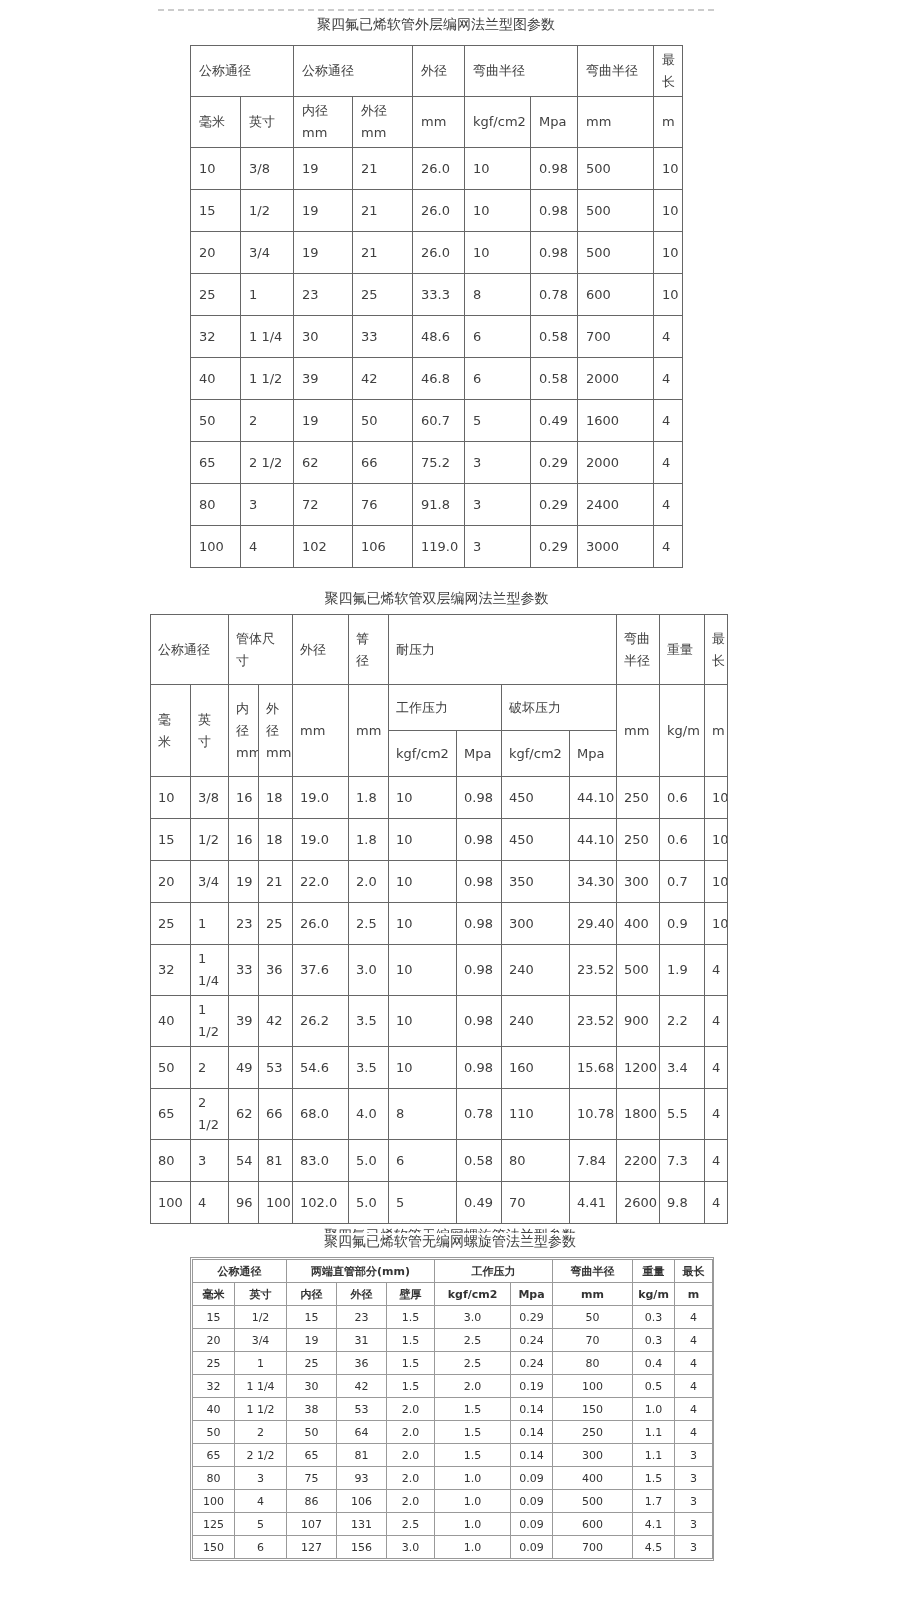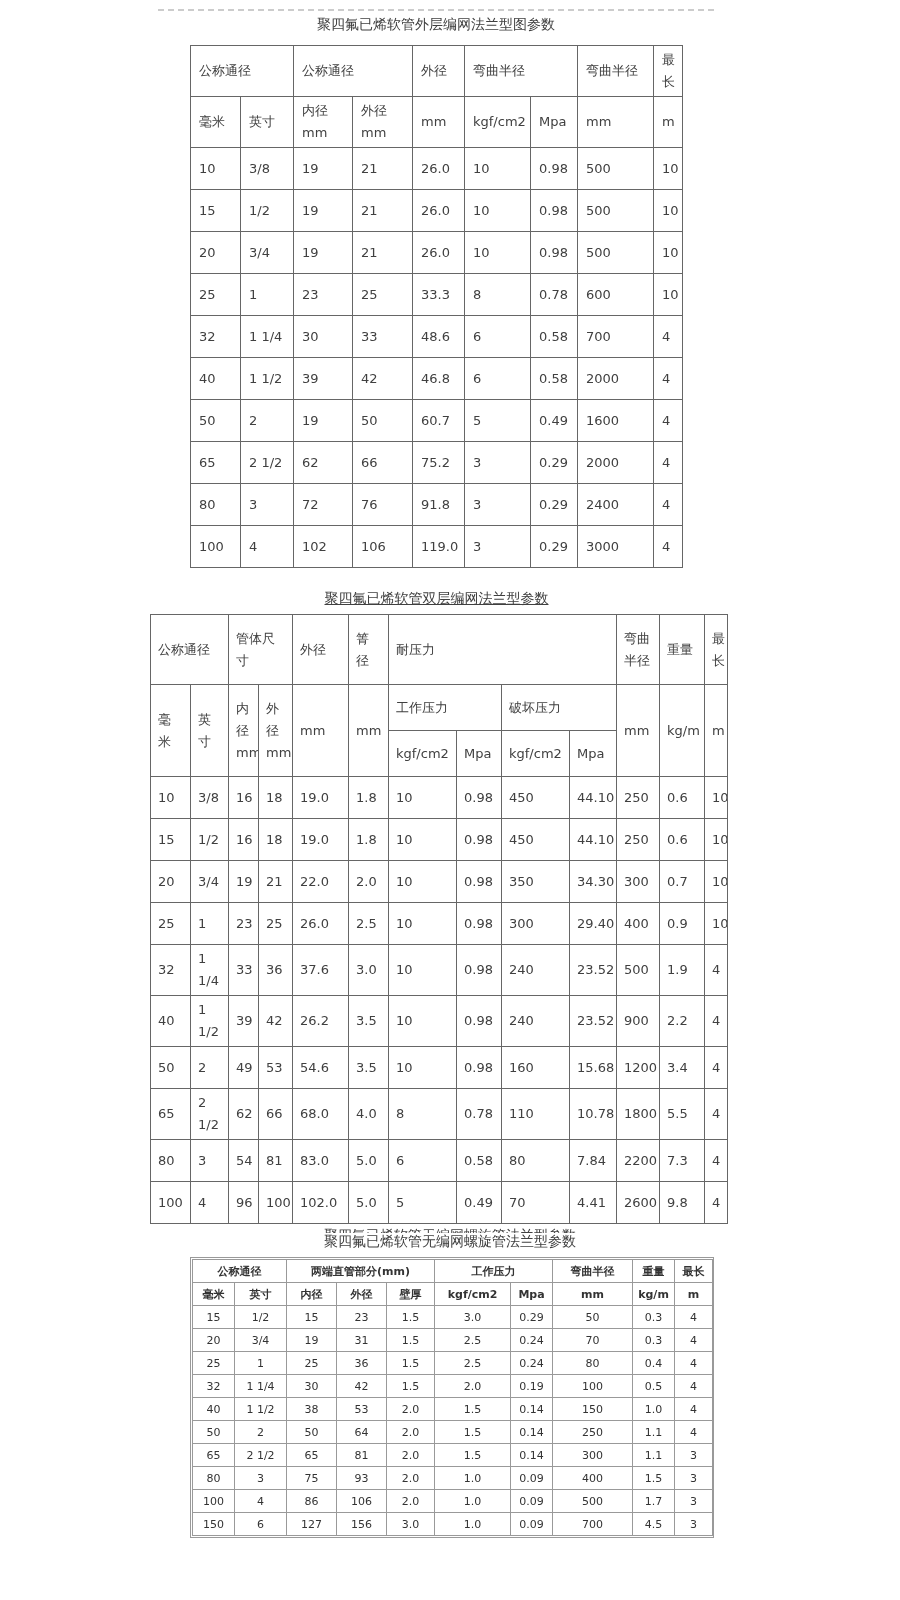--- a/index.html
+++ b/index.html
@@ -13,21 +13,21 @@
     margin: 9px 0 0 158px;
     width: 556px; height: 0;
     border-top: 2px dashed #cccccc;
   }
   .tbl-title {
     font-size: 14px;
     text-align: center;
     line-height: 17px;
   }
   .title-1 { margin: 5px 0 12px 190px; width: 492px; }
-  .title-2 { margin: 22px 0 0 150px; width: 573px; text-decoration: underline; }
+  .title-2 { margin: 22px 0 0 150px; width: 573px; }
   .title-frag {
     margin: 3px 0 0 190px; width: 520px;
     height: 6px; overflow: hidden;
   }
   .title-3 { margin: 0 0 0 190px; width: 520px; }
 
   table { border-collapse: collapse; table-layout: fixed; }
   .t12 th, .t12 td {
     border: 1px solid #666666;
     font-weight: normal;
@@ -576,20 +576,32 @@
           <td>86</td>
           <td>106</td>
           <td>2.0</td>
           <td>1.0</td>
           <td>0.09</td>
           <td>500</td>
           <td>1.7</td>
           <td>3</td>
         </tr>
         <tr>
+          <td>125</td>
+          <td>5</td>
+          <td>107</td>
+          <td>131</td>
+          <td>2.5</td>
+          <td>1.0</td>
+          <td>0.09</td>
+          <td>600</td>
+          <td>4.1</td>
+          <td>3</td>
+        </tr>
+        <tr>
           <td>150</td>
           <td>6</td>
           <td>127</td>
           <td>156</td>
           <td>3.0</td>
           <td>1.0</td>
           <td>0.09</td>
           <td>700</td>
           <td>4.5</td>
           <td>3</td>

